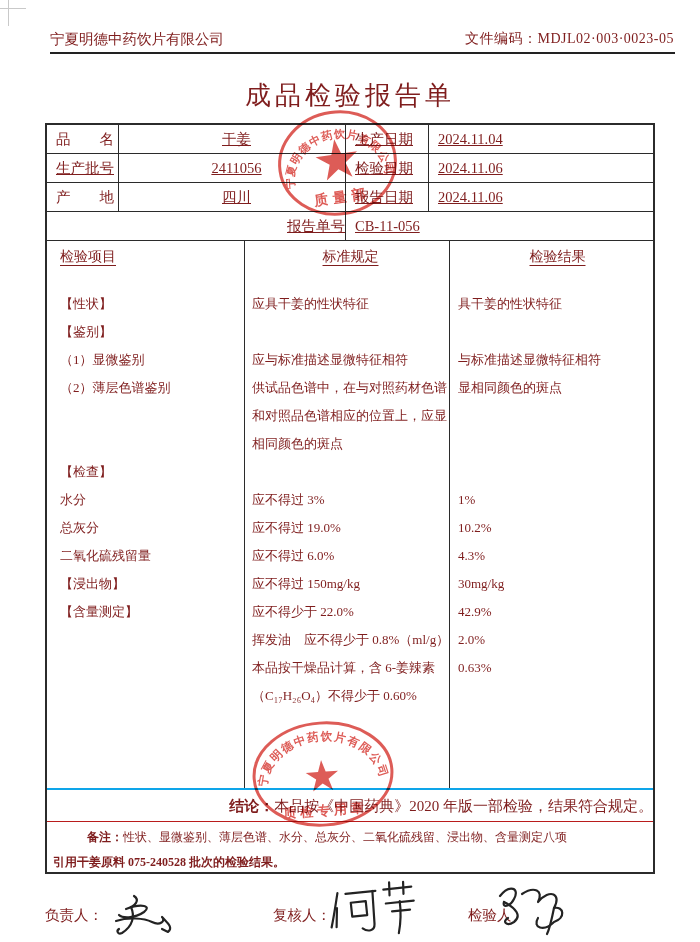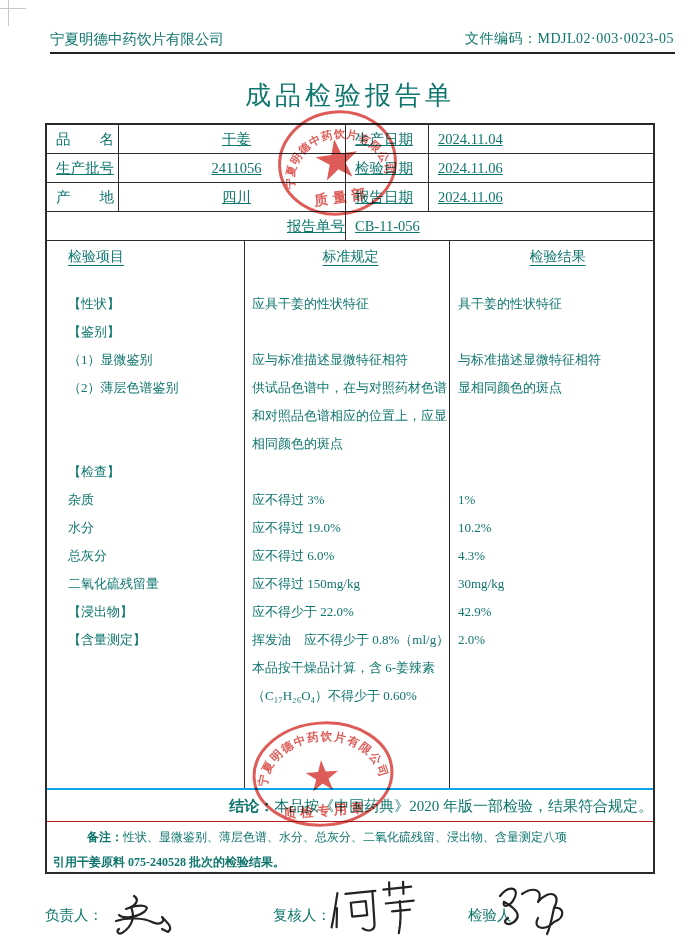--- a/index.html
+++ b/index.html
@@ -1,17 +1,17 @@
 <!DOCTYPE html>
 <html><head>
 <meta charset="utf-8">
 <style>
   html,body{margin:0;padding:0;background:#ffffff;}
   .page{position:relative;width:700px;height:942px;background:#fff;overflow:hidden;
-        font-family:"Liberation Serif","DejaVu Serif",serif;color:#0f766e;}
+        font-family:"Liberation Serif","DejaVu Serif",serif;color:#7f1d1d;}
   .abs{position:absolute;}
   
   .corner-h{left:0;top:8px;width:26px;height:1px;background:#c9c9c9;}
   .corner-v{left:8px;top:0;width:1px;height:26px;background:#c9c9c9;}
   
   .company{left:50px;top:30px;font-size:14.5px;}
   .doccode{right:26px;top:30px;font-size:14px;letter-spacing:.5px;}
   .header-rule{left:50px;top:52px;width:625px;height:2px;background:#222;}
   .title{left:0;top:78px;width:700px;text-align:center;font-size:26px;font-weight:normal;letter-spacing:4px;}
   
@@ -23,21 +23,21 @@
   .w-value{width:227px;text-align:center;}
   .w-label2{width:83px;}
   .w-value2{flex:1;}
   .w-wide{width:299px;text-align:right;}
   .justify2{display:inline-block;width:46px;text-align:justify;text-align-last:justify;}
   
   .main-area{position:relative;width:100%;height:547px;box-sizing:border-box;font-size:13px;}
   .vline{position:absolute;top:0;bottom:0;width:1px;background:#2b2b2b;}
   .v1{left:197px;} .v2{left:402px;}
   .col{position:absolute;top:0;bottom:0;box-sizing:border-box;padding-top:6px;}
-  .col1{left:0;width:197px;padding-left:21px;}
+  .col1{left:0;width:197px;padding-left:13px;}
   .col2{left:198px;width:204px;padding-left:7px;}
   .col3{left:403px;width:207px;padding-left:8px;}
   .col-head{height:20px;line-height:20px;font-size:14px;}
   .col-head.center{text-align:center;}
   .col-head span{text-decoration:underline;text-underline-offset:4px;}
   .lines{margin-top:23px;}
   .lines .line{height:28px;line-height:28px;white-space:nowrap;}
   
   .concl-row{display:flex;height:33px;line-height:32px;border-top:2px solid #0ea5e9;box-sizing:border-box;font-size:15px;justify-content:flex-end;}
   .concl-row .indent{padding-left:40px;}
@@ -102,21 +102,20 @@
       <div class="col col1">
         <div class="col-head"><span>检验项目</span></div>
         <div class="lines">
             <div class="line">【性状】</div>
             <div class="line">【鉴别】</div>
             <div class="line">（1）显微鉴别</div>
             <div class="line">（2）薄层色谱鉴别</div>
             <div class="line"></div>
             <div class="line"></div>
             <div class="line">【检查】</div>
-            <div class="line">杂质</div>
             <div class="line">水分</div>
             <div class="line">总灰分</div>
             <div class="line">二氧化硫残留量</div>
             <div class="line">【浸出物】</div>
             <div class="line">【含量测定】</div>
             <div class="line"></div>
             <div class="line"></div>
           </div>
       </div>
 
@@ -150,20 +149,21 @@
             <div class="line">显相同颜色的斑点</div>
             <div class="line"></div>
             <div class="line"></div>
             <div class="line"></div>
             <div class="line">1%</div>
             <div class="line">10.2%</div>
             <div class="line">4.3%</div>
             <div class="line">30mg/kg</div>
             <div class="line">42.9%</div>
             <div class="line">2.0%</div>
+            <div class="line">0.63%</div>
             <div class="line"></div>
           </div>
       </div>
     </div>
 
     <div class="concl-row">
       <div class="indent">
         <span class="blabel">结论：</span><span>本品按《中国药典》2020 年版一部检验，结果符合规定。</span>
       </div>
     </div>

